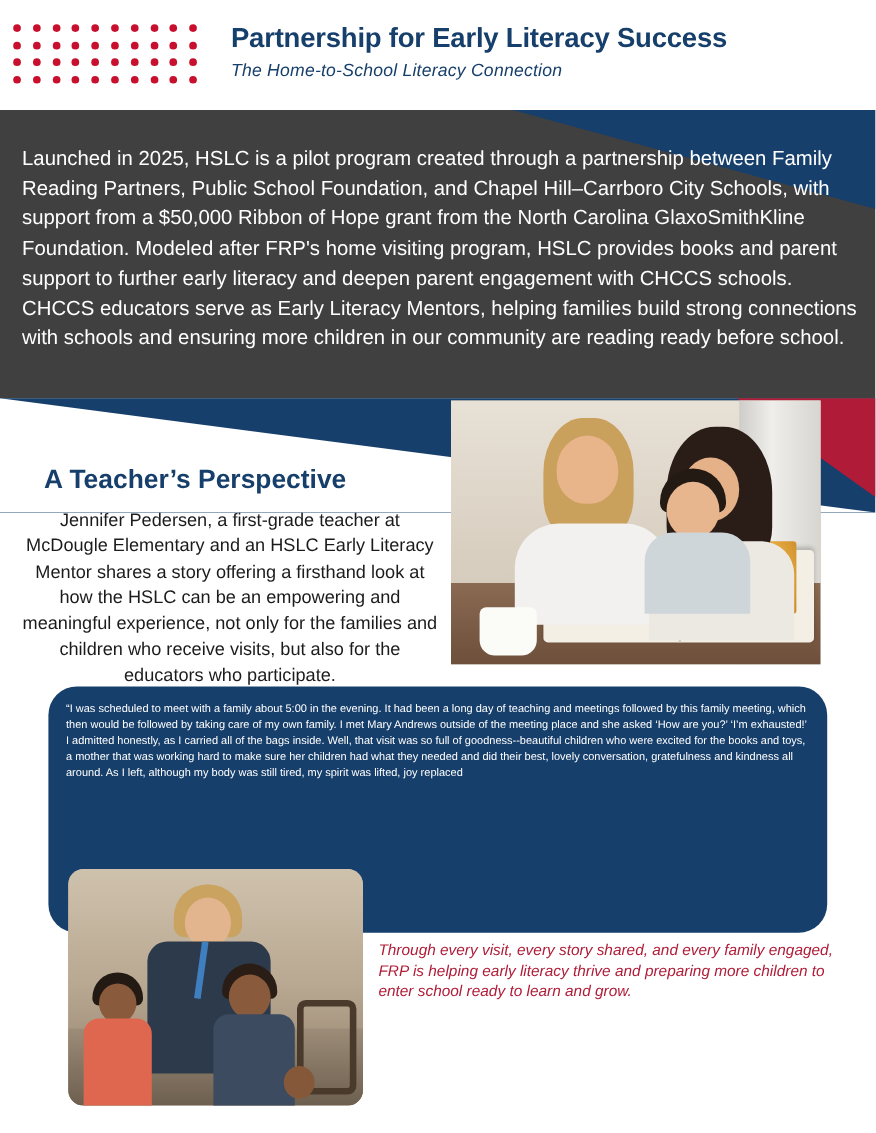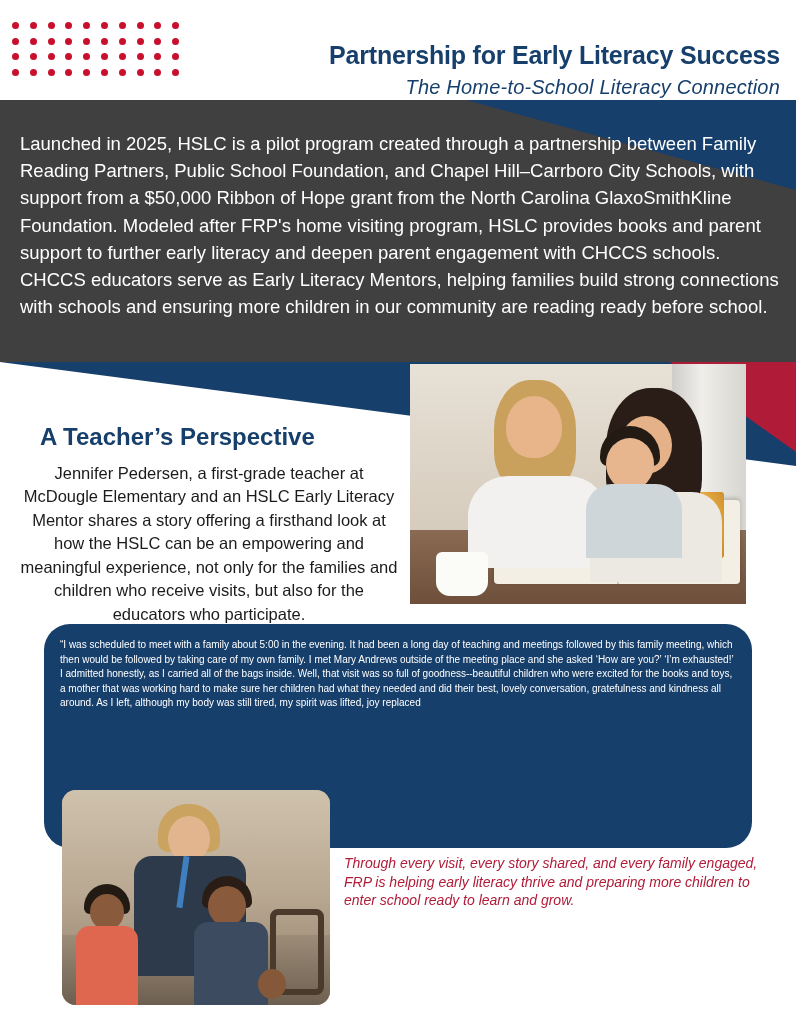--- a/index.html
+++ b/index.html
@@ -42,33 +42,31 @@
     border-radius: 50%;
     background: #c8102e;
     justify-self: start;
     align-self: start;
   }
   .title-wrap {
     position: absolute;
     top: 22px;
     left: 210px;
     width: 570px;
-    text-align: right;
-    margin-top: 20px;
   }
   .main-title {
     font-size: 25px;
     font-weight: bold;
     color: #173f6b;
     letter-spacing: -0.2px;
     line-height: 1.1;
   }
   .sub-title {
     margin-top: 6px;
-    font-size: 20px;
+    font-size: 16px;
     font-style: italic;
     color: #173f6b;
     font-family: "Liberation Sans", sans-serif;
     letter-spacing: 0.2px;
   }
 
   
   .intro-block {
     position: absolute;
     top: 100px; left: 0;

